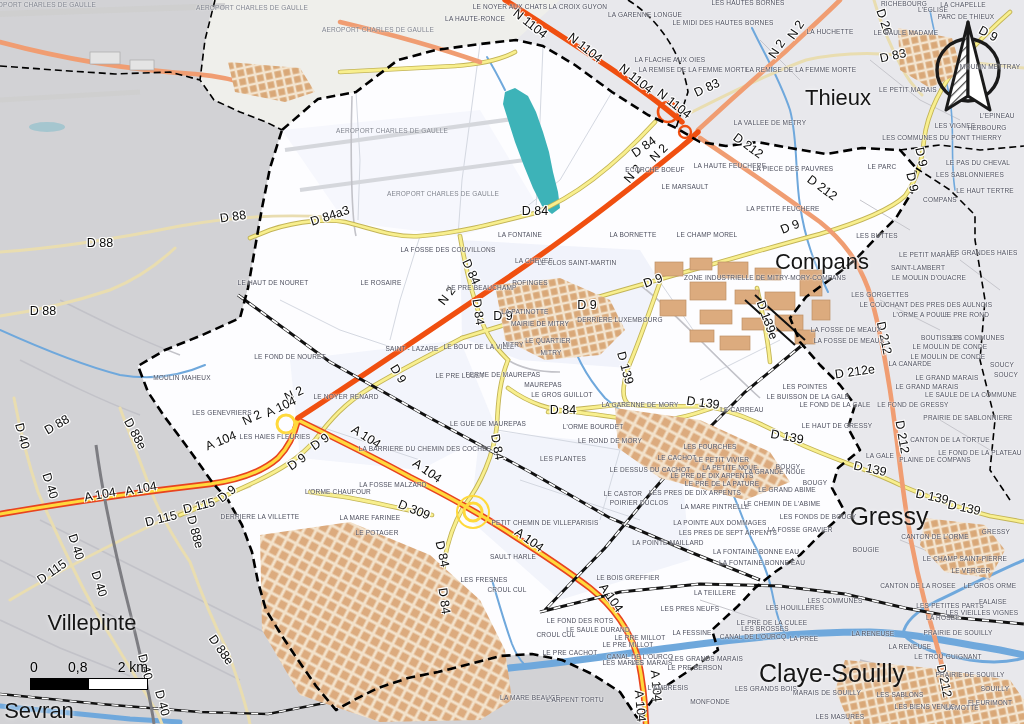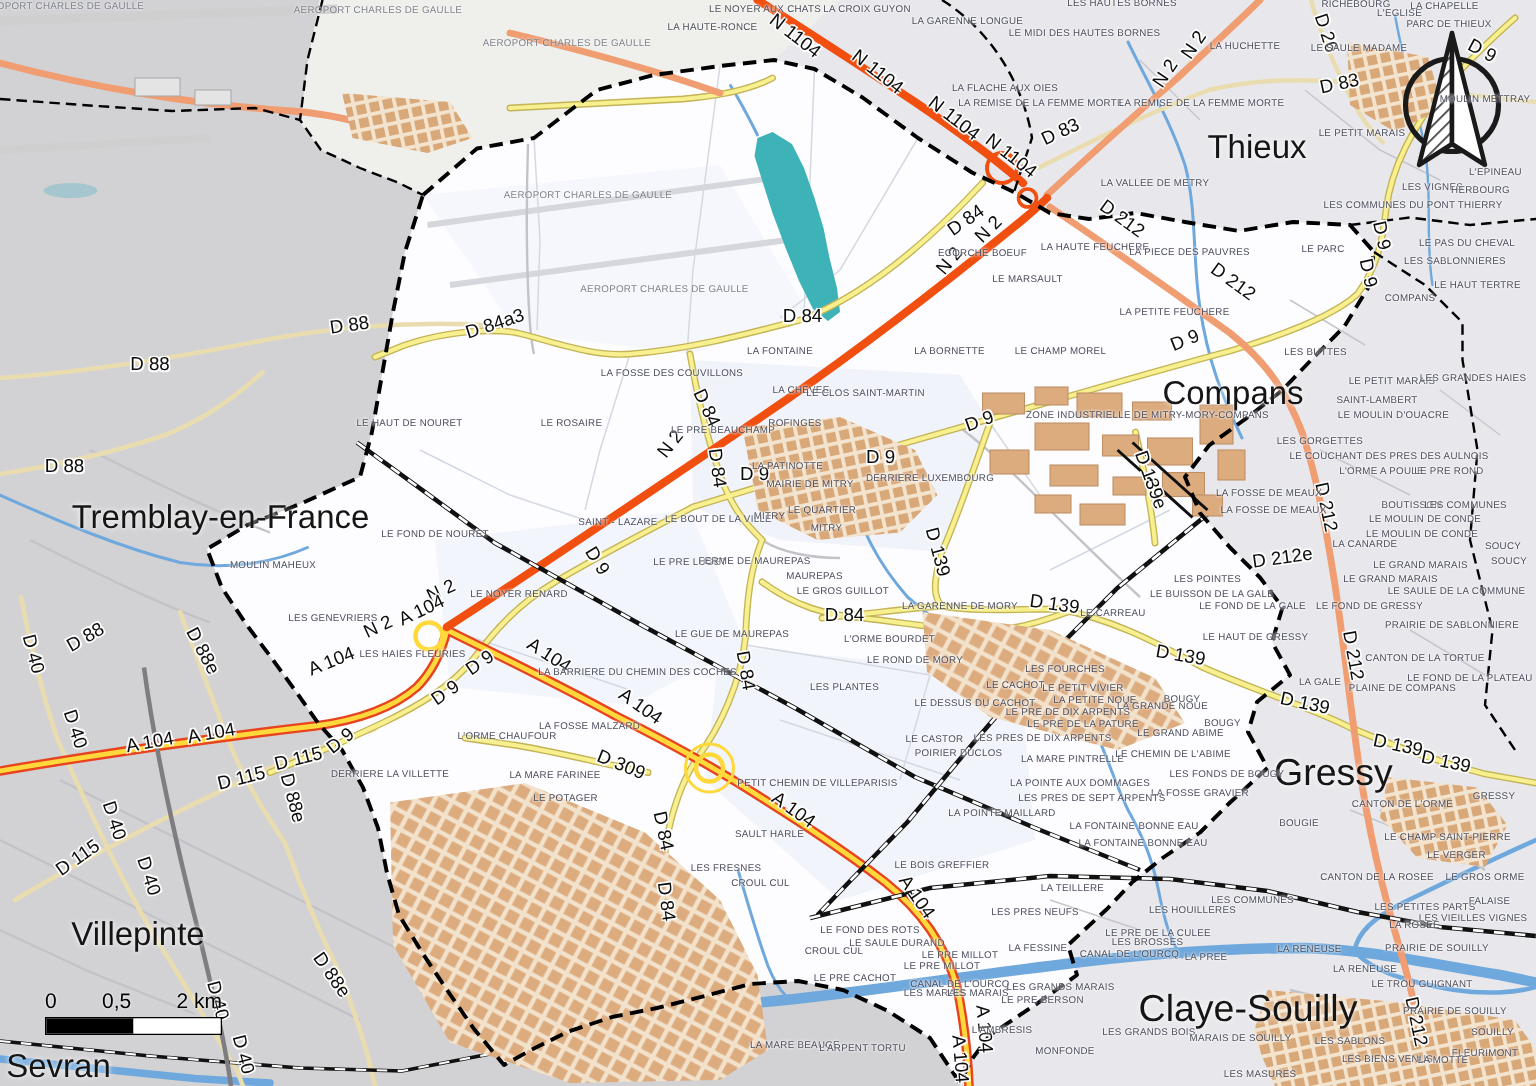--- a/index.html
+++ b/index.html
@@ -186,21 +186,20 @@
 
   <g transform="translate(968,70)">
     <circle r="31" fill="none" stroke="#1a1a1a" stroke-width="3.4"></circle>
     <polygon points="0,-48 -22,40 0,26" fill="url(#hatch)" stroke="#1a1a1a" stroke-width="3" stroke-linejoin="round"></polygon>
     <polygon points="0,-48 22,40 0,26" fill="#fff" stroke="#1a1a1a" stroke-width="3" stroke-linejoin="round"></polygon>
   </g>
 </svg>
 
 <div id="labels">
       <div class="lbl lbl-c" style="left: 838px; top: 98px; transform: translate(-50%, -50%) rotate(0deg);">Thieux</div>
-      <div class="lbl lbl-c" style="left: 147px; top: 345px; transform: translate(-50%, -50%) rotate(0deg);">Tremblay-en-France</div>
       <div class="lbl lbl-c" style="left: 822px; top: 262px; transform: translate(-50%, -50%) rotate(0deg);">Compans</div>
       <div class="lbl lbl-c" style="left: 889px; top: 516px; font-size: 25px; transform: translate(-50%, -50%) rotate(0deg);">Gressy</div>
       <div class="lbl lbl-c" style="left: 92px; top: 623px; transform: translate(-50%, -50%) rotate(0deg);">Villepinte</div>
       <div class="lbl lbl-c" style="left: 39px; top: 711px; transform: translate(-50%, -50%) rotate(0deg);">Sevran</div>
       <div class="lbl lbl-c" style="left: 832px; top: 673px; font-size: 25px; transform: translate(-50%, -50%) rotate(0deg);">Claye-Souilly</div>
       <div class="lbl lbl-a" style="left: 40px; top: 5px; transform: translate(-50%, -50%) rotate(0deg);">AEROPORT CHARLES DE GAULLE</div>
       <div class="lbl lbl-a" style="left: 252px; top: 8px; transform: translate(-50%, -50%) rotate(0deg);">AEROPORT CHARLES DE GAULLE</div>
       <div class="lbl lbl-a" style="left: 378px; top: 30px; transform: translate(-50%, -50%) rotate(0deg);">AEROPORT CHARLES DE GAULLE</div>
       <div class="lbl lbl-a" style="left: 392px; top: 131px; transform: translate(-50%, -50%) rotate(0deg);">AEROPORT CHARLES DE GAULLE</div>
       <div class="lbl lbl-a" style="left: 443px; top: 194px; transform: translate(-50%, -50%) rotate(0deg);">AEROPORT CHARLES DE GAULLE</div>
@@ -455,21 +454,21 @@
       <div class="lbl lbl-l" style="left: 918px; top: 586px; transform: translate(-50%, -50%) rotate(0deg);">CANTON DE LA ROSEE</div>
       <div class="lbl lbl-l" style="left: 990px; top: 586px; transform: translate(-50%, -50%) rotate(0deg);">LE GROS ORME</div>
       <div class="lbl lbl-l" style="left: 996px; top: 532px; transform: translate(-50%, -50%) rotate(0deg);">GRESSY</div>
       <div class="lbl lbl-l" style="left: 935px; top: 537px; transform: translate(-50%, -50%) rotate(0deg);">CANTON DE L'ORME</div>
       <div class="lbl lbl-l" style="left: 866px; top: 550px; transform: translate(-50%, -50%) rotate(0deg);">BOUGIE</div>
     </div>
 
 <div id="scalebar">
   <div class="nums">
     <span>0</span>
-    <span>0,5</span>
+    <span>0,8</span>
     <span>2 km</span>
   </div>
   <div class="bar">
         <div class="b1"></div>
         <div class="b2"></div>
       </div>
 </div>
 </div>
 
 </body></html>

